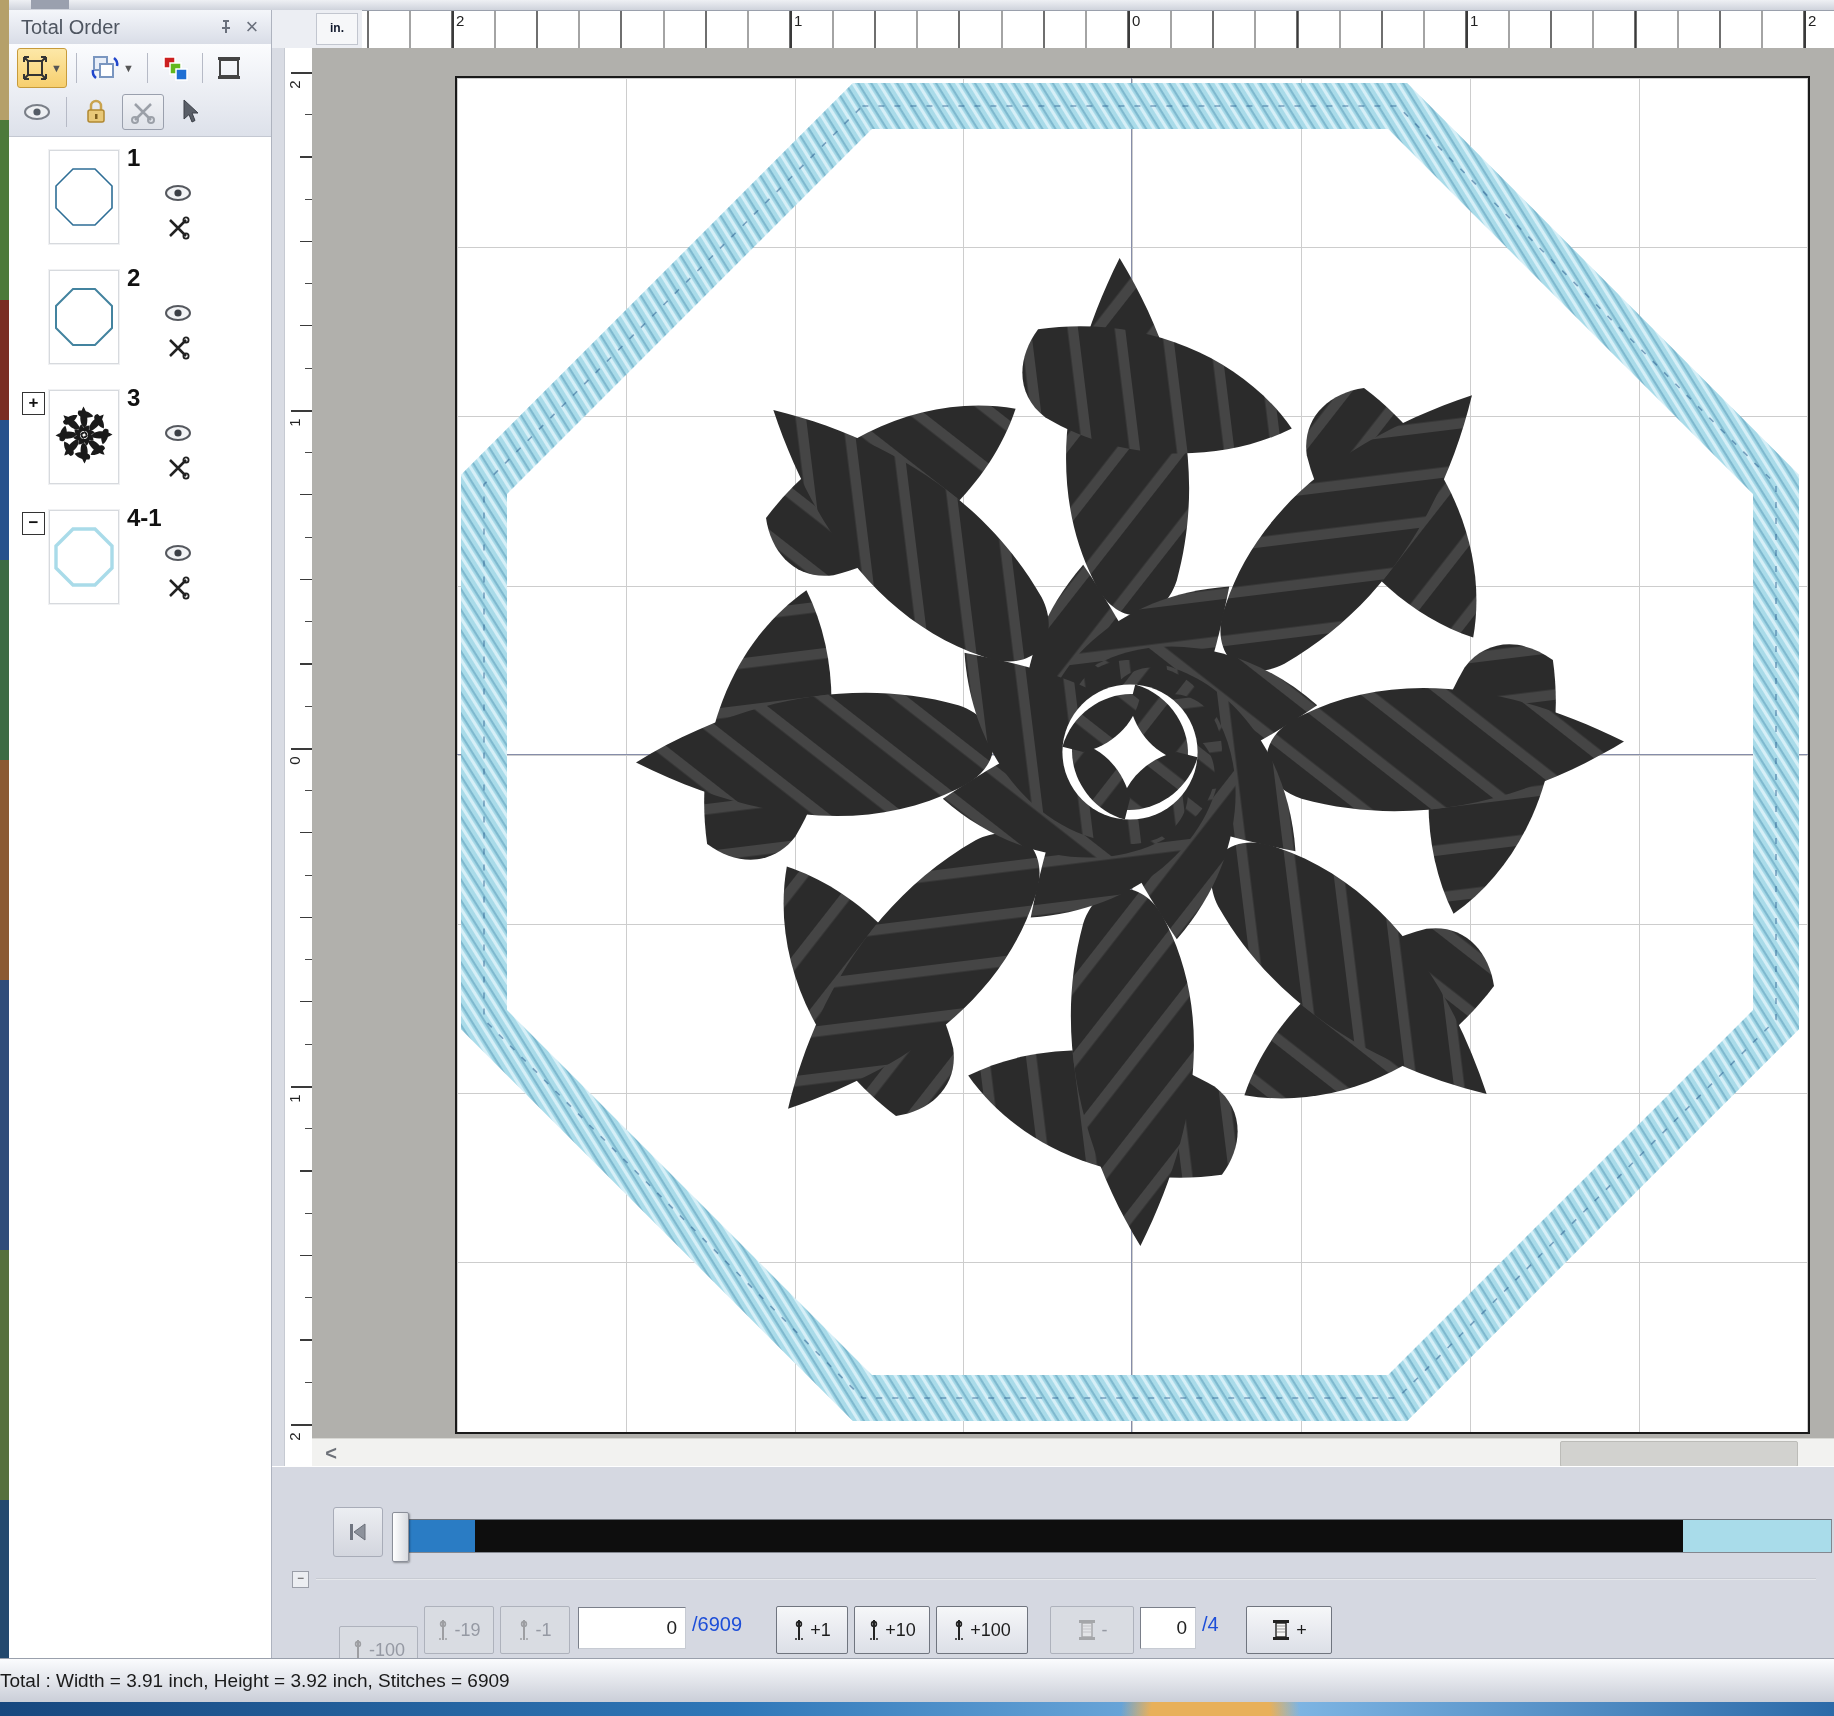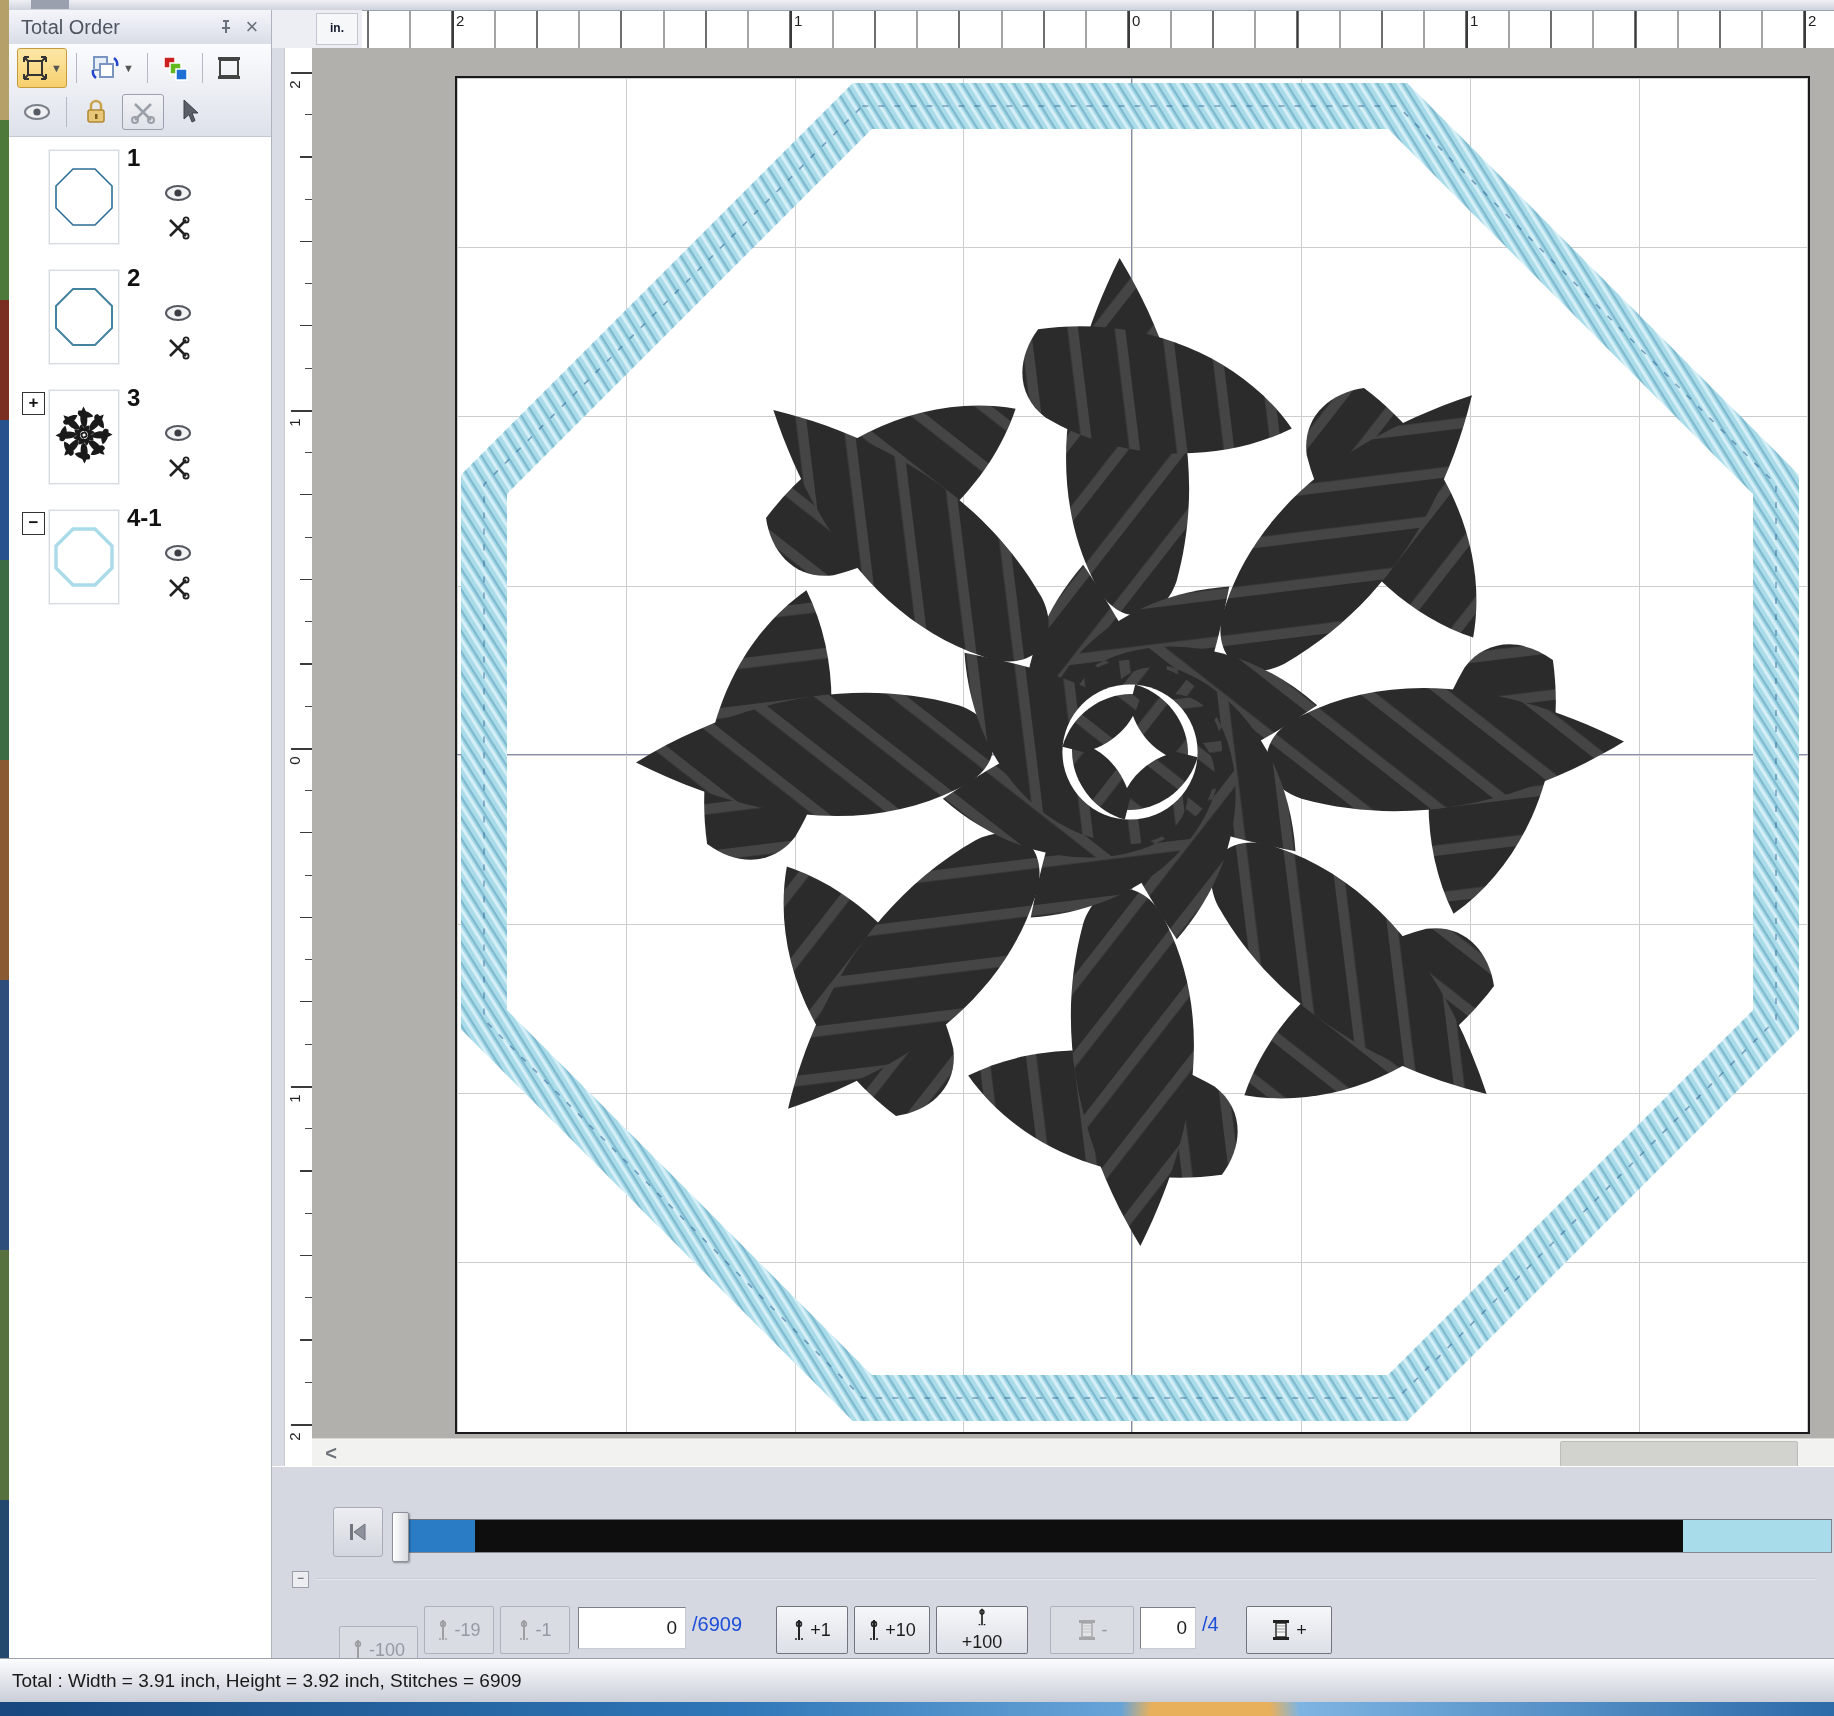--- a/index.html
+++ b/index.html
@@ -109,21 +109,21 @@
     background:linear-gradient(#f6f7f9,#dcdfe7);border:1px solid #70757f;border-radius:2px;font-size:18px;color:#1c1c1c;}
   .simbtn.dis{background:#d9dce2;border-color:#aeb2bc;color:#9599a3;}
   .simbtn.dis svg{opacity:.45;}
   .sim-input{position:absolute;top:140px;height:42px;background:#fff;border:1px solid #7a7f8a;border-right-color:#c7cbd3;border-bottom-color:#c7cbd3;
     font-size:19px;color:#222;text-align:right;padding-right:8px;box-sizing:border-box;display:flex;align-items:center;justify-content:flex-end;}
   .sim-label{position:absolute;top:146px;font-size:20px;color:#1d4ed8;}
 
   
   .status{left:0;top:1658px;width:1834px;height:44px;background:linear-gradient(#fbfcfe,#c9cdd7);
     border-top:1px solid #9aa0ac;display:flex;align-items:center;}
-  .status span{font-size:19px;color:#1a1a1a;padding-left:12px;}
+  .status span{font-size:19px;color:#1a1a1a;}
 
   .icon-svg{display:block;}
 </style>
 </head>
 <body>
 
 <div class="app">
 
   <div class="abs desk-left"></div>
   <div class="abs top-strip">
@@ -428,21 +428,21 @@
       <span>+1</span>
     </div>
     <div class="simbtn" style="left:582px;width:74px;">
       <svg width="12" height="24" viewBox="0 0 12 24">
           <path d="M6,2 v20" stroke="#222" stroke-width="2"></path>
           <circle cx="6" cy="6" r="2.4" fill="none" stroke="#222" stroke-width="1.6"></circle>
           <path d="M2,21 h2 M8,21 h2" stroke="#222" stroke-width="1.5"></path>
         </svg>
       <span>+10</span>
     </div>
-    <div class="simbtn" style="left:664px;width:90px;flex-direction:column;">
+    <div class="simbtn" style="left:664px;width:90px;">
       <svg width="12" height="24" viewBox="0 0 12 24">
           <path d="M6,2 v20" stroke="#222" stroke-width="2"></path>
           <circle cx="6" cy="6" r="2.4" fill="none" stroke="#222" stroke-width="1.6"></circle>
           <path d="M2,21 h2 M8,21 h2" stroke="#222" stroke-width="1.5"></path>
         </svg>
       <span>+100</span>
     </div>
 
     <div class="simbtn dis" style="left:778px;width:82px;">
       <svg width="20" height="24" viewBox="0 0 20 24">

